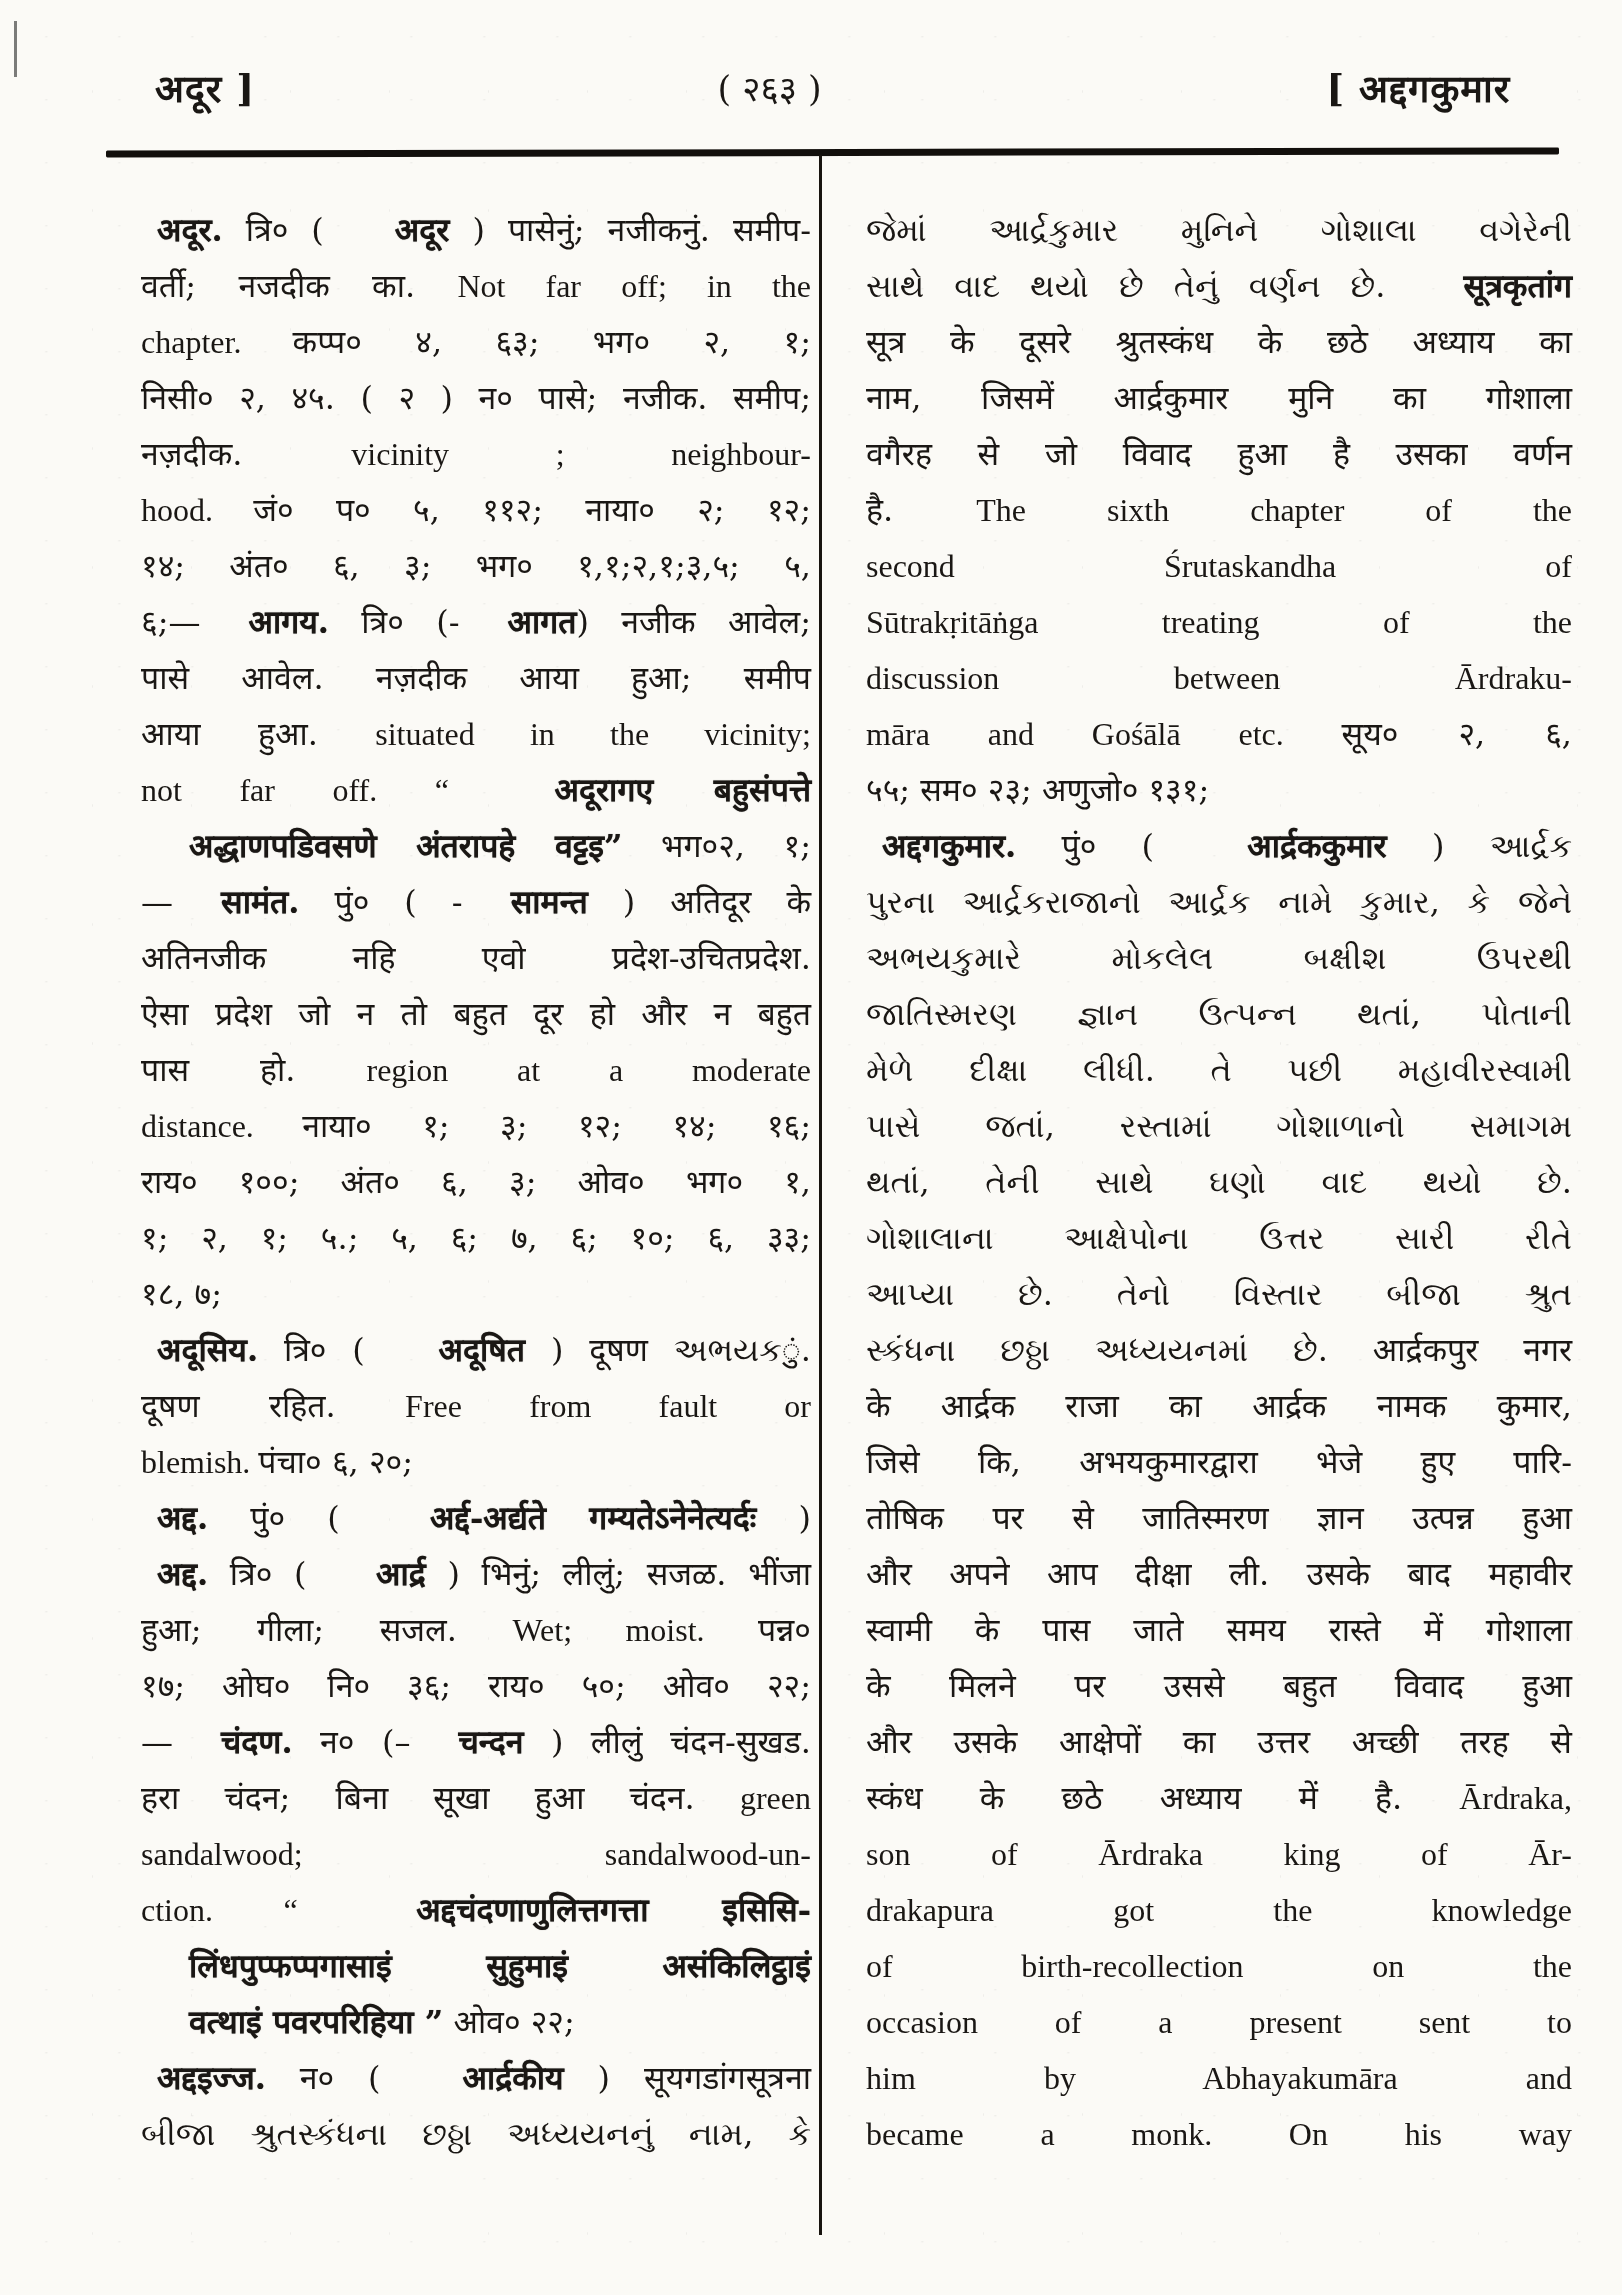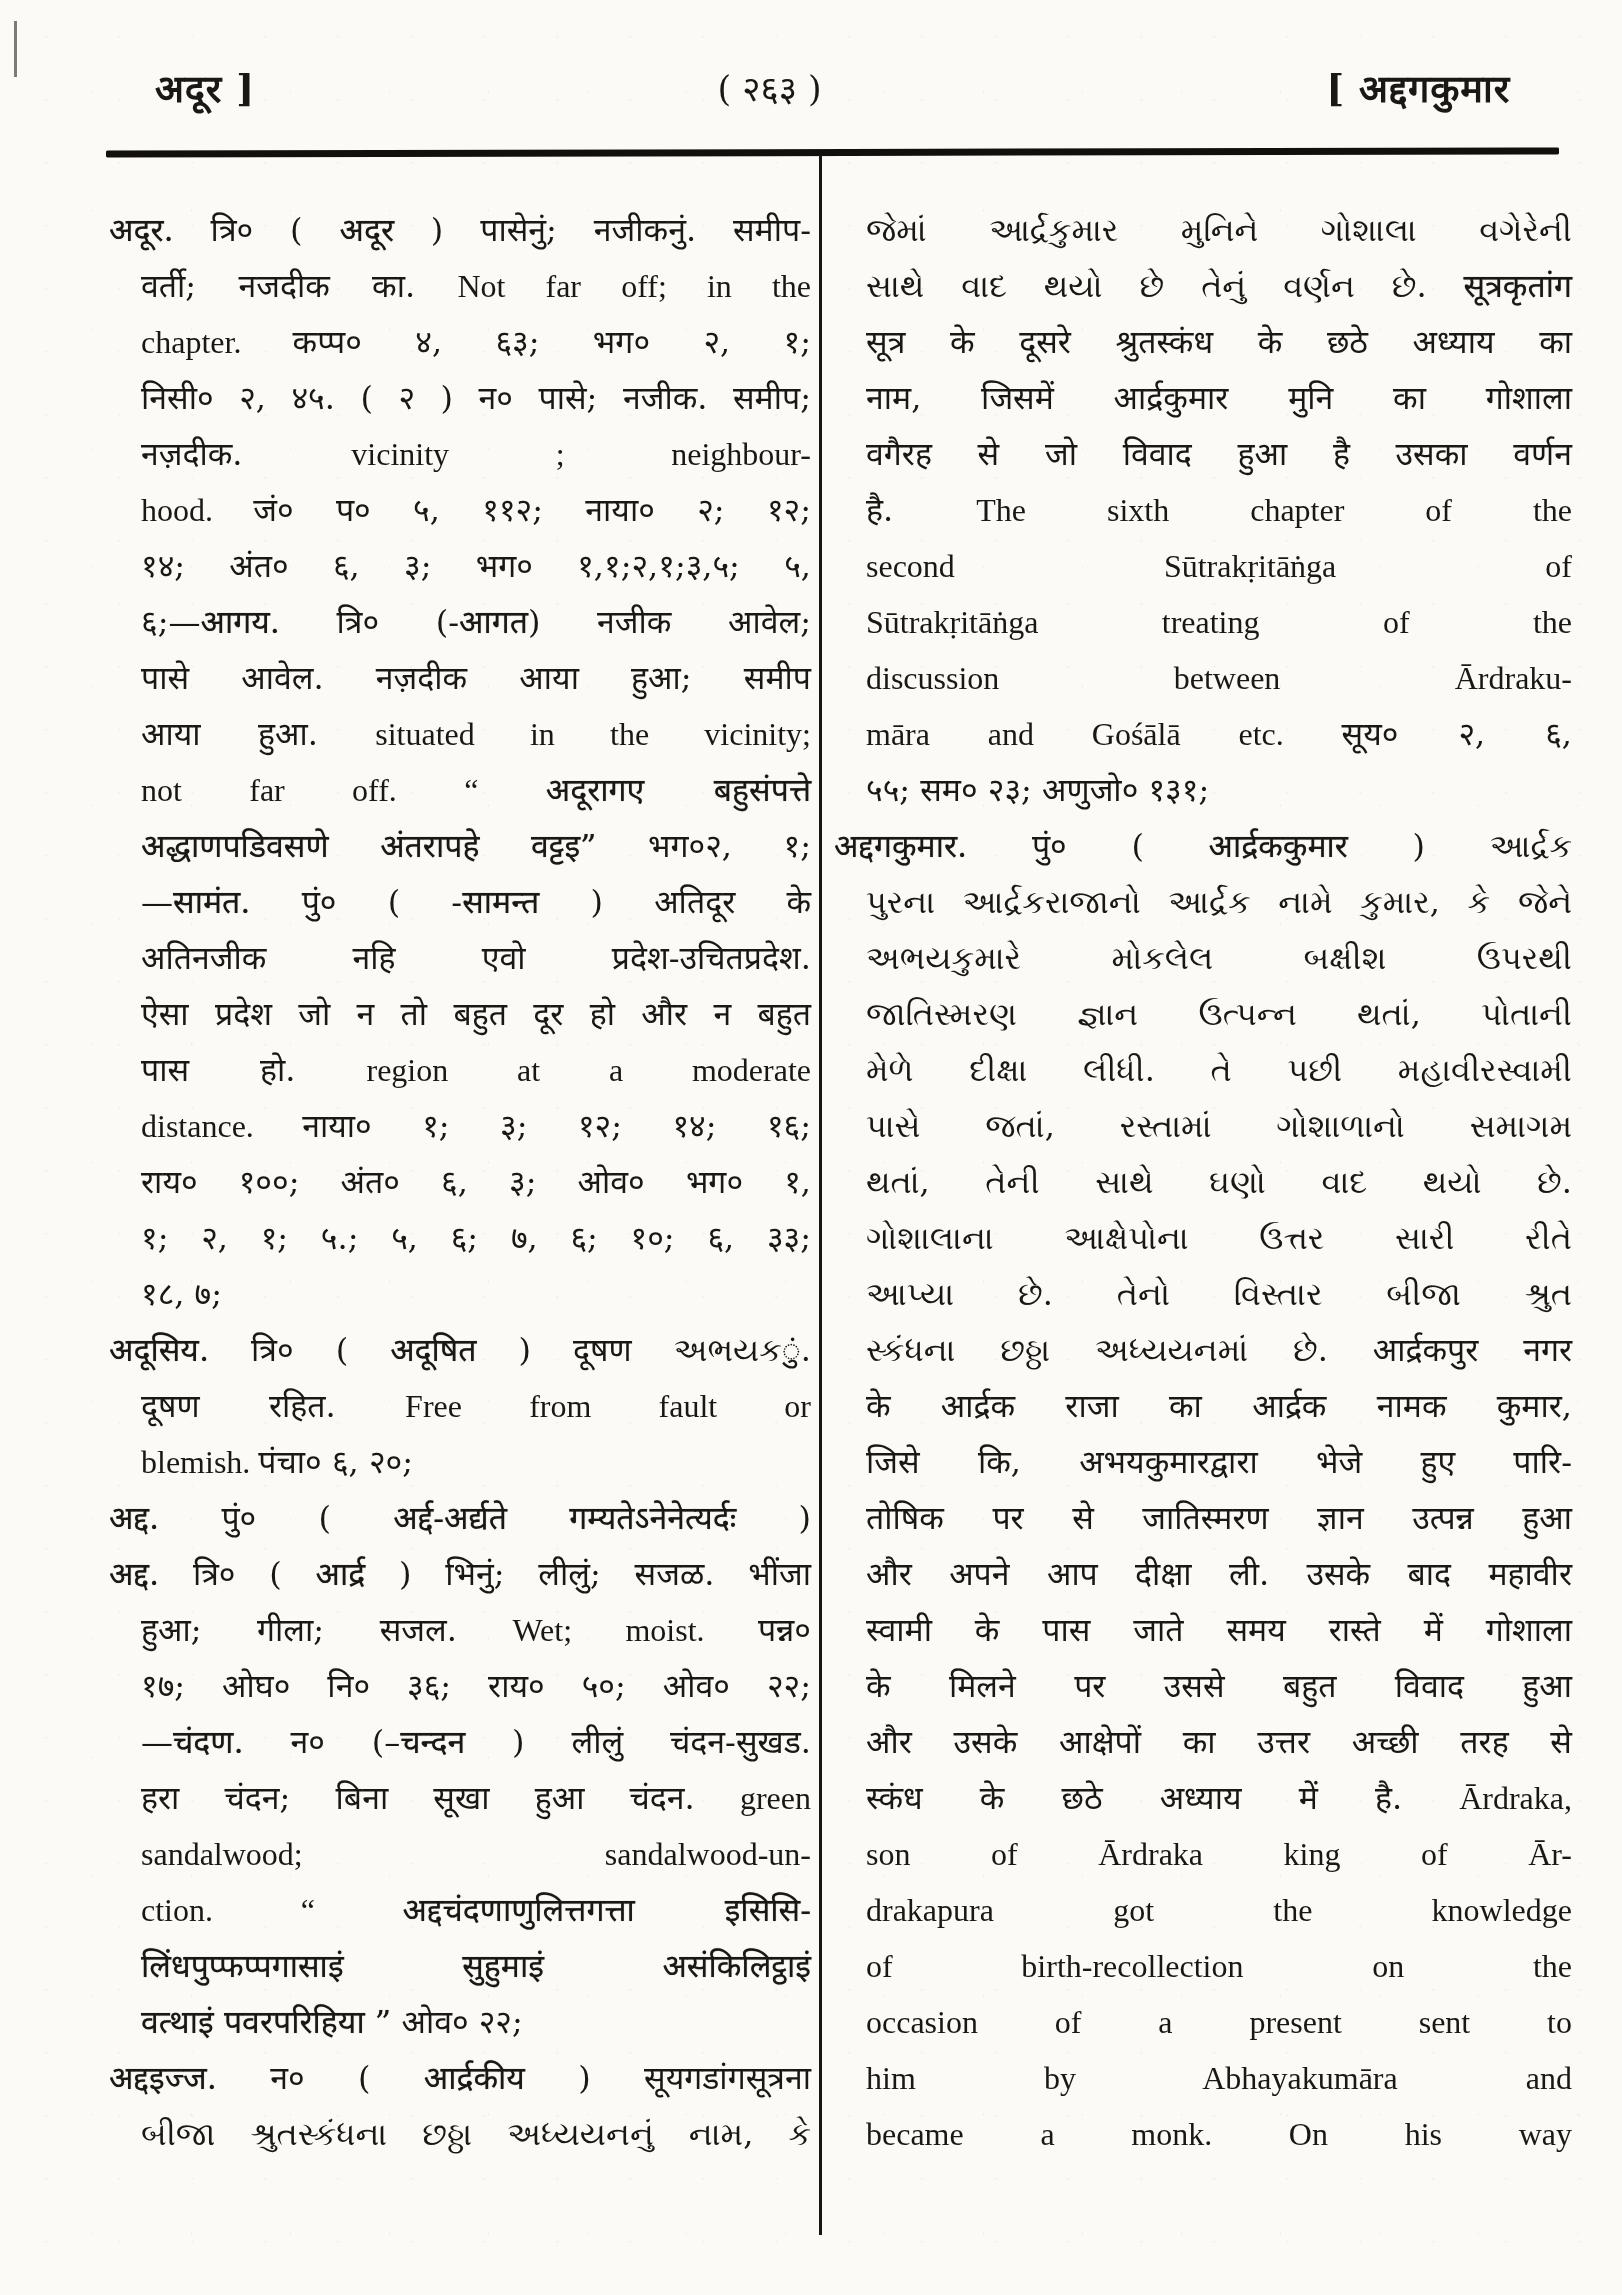--- a/index.html
+++ b/index.html
@@ -48,21 +48,21 @@
   .col.left{left:109px;width:702px;}
   .col.right{left:834px;width:738px;}
   .ln{
     height:56px;line-height:56px;
     padding-left:32px;
     text-align:justify;text-align-last:justify;
     white-space:normal;overflow:visible;
   }
   .ln.flush{padding-left:0;}
   .ln.nj{text-align:left;text-align-last:left;}
-  .seg-b{font-weight:normal;text-shadow:0 0 0.8px rgba(0,0,0,.55);}
+  .seg-b{font-weight:bold;text-shadow:0 0 0.8px rgba(0,0,0,.55);margin-left:48px;}
   .seg-r{}
   .seg-g{}
   .seg-e{font-family:Liberation Serif, serif;}
 </style>
 </head>
 <body>
 
 <div class="page">
   <div class="edge-tick"></div>
 
@@ -112,21 +112,21 @@
       <div class="ln flush"><span class="seg-b">अद्दइज्ज.</span><span class="seg-r"> न० ( </span><span class="seg-b">आर्द्रकीय</span><span class="seg-r"> ) सूयगडांगसूत्रना</span></div>
       <div class="ln"><span class="seg-g">બીજા શ્રુતસ્કંધના છઠ્ઠા અધ્યયનનું નામ, કે</span></div>
     </div>
   <div class="col right" id="col-right">
       <div class="ln"><span class="seg-g">જેમાં આર્દ્રકુમાર મુનિને ગોશાલા વગેરેની</span></div>
       <div class="ln"><span class="seg-g">સાથે વાદ થયો છે તેનું વર્ણન છે. </span><span class="seg-b">सूत्रकृतांग</span></div>
       <div class="ln"><span class="seg-r">सूत्र के दूसरे श्रुतस्कंध के छठे अध्याय का</span></div>
       <div class="ln"><span class="seg-r">नाम, जिसमें आर्द्रकुमार मुनि का गोशाला</span></div>
       <div class="ln"><span class="seg-r">वगैरह से जो विवाद हुआ है उसका वर्णन</span></div>
       <div class="ln"><span class="seg-r">है. </span><span class="seg-e">The sixth chapter of the</span></div>
-      <div class="ln"><span class="seg-e">second Sūtrakṛitāṅga of</span></div>
+      <div class="ln"><span class="seg-e">second Śrutaskandha of</span></div>
       <div class="ln"><span class="seg-e">Sūtrakṛitāṅga treating of the</span></div>
       <div class="ln"><span class="seg-e">discussion between Ārdraku-</span></div>
       <div class="ln"><span class="seg-e">māra and Gośālā etc. </span><span class="seg-r">सूय० २, ६,</span></div>
       <div class="ln nj"><span class="seg-r">५५; सम० २३; अणुजो० १३१;</span></div>
       <div class="ln flush"><span class="seg-b">अद्दगकुमार.</span><span class="seg-r"> पुं० ( </span><span class="seg-b">आर्द्रककुमार</span><span class="seg-r"> ) </span><span class="seg-g">આર્દ્રક</span></div>
       <div class="ln"><span class="seg-g">પુરના આર્દ્રકરાજાનો આર્દ્રક નામે કુમાર, કે જેને</span></div>
       <div class="ln"><span class="seg-g">અભયકુમારે મોકલેલ બક્ષીશ ઉપરથી</span></div>
       <div class="ln"><span class="seg-g">જાતિસ્મરણ જ્ઞાન ઉત્પન્ન થતાં, પોતાની</span></div>
       <div class="ln"><span class="seg-g">મેળે દીક્ષા લીધી. તે પછી મહાવીરસ્વામી</span></div>
       <div class="ln"><span class="seg-g">પાસે જતાં, રસ્તામાં ગોશાળાનો સમાગમ</span></div>

